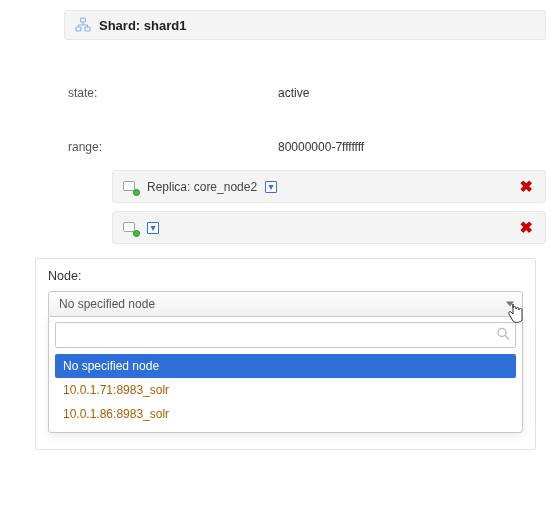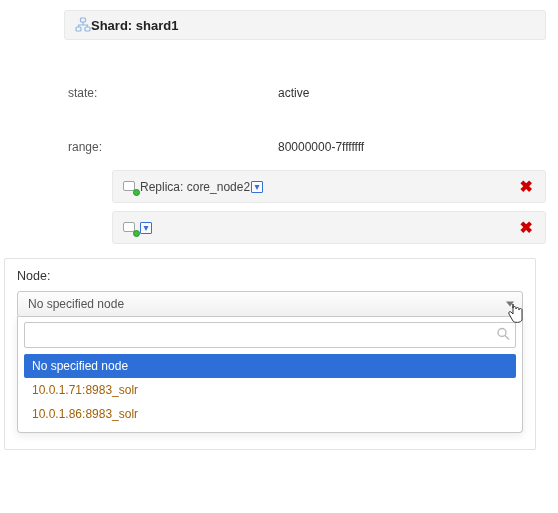--- a/index.html
+++ b/index.html
@@ -16,20 +16,21 @@
   .shard-panel {
     margin: 10px 12px 0 64px;
   }
   .shard-header {
     background: #f4f4f4;
     border: 1px solid #e8e8e8;
     border-radius: 3px;
     padding: 6px 10px;
     display: flex;
     align-items: center;
+    gap: 8px;
   }
   .shard-header b { font-weight: bold; color: #222; font-size: 13px;}
   .shard-icon svg { display:block; }
   .shard-body {
     padding: 10px 4px 4px 4px;
   }
   .kv {
     display: flex;
     padding: 4px 0;
     font-size: 12px;
@@ -39,40 +40,40 @@
   .kv .k { width: 210px; color: #555; }
   .kv .v { flex: 1; color: #333; }
   .replica-row {
     margin: 8px 0 8px 48px;
     background: #f4f4f4;
     border: 1px solid #e8e8e8;
     border-radius: 3px;
     padding: 6px 10px;
     display: flex;
     align-items: center;
-    gap: 1px;
+    gap: 8px;
     color: #444;
   }
   .replica-row .label { color: #444; }
   .replica-row .spacer { flex: 1; }
   .replica-icon { width:16px; height:16px; position:relative; }
   .replica-icon .base { position:absolute; top:2px; left:0; width:12px; height:10px; border:1.5px solid #9aa6a0; border-radius:2px; background:#fff;}
   .replica-icon .dot { position:absolute; bottom:-1px; right:-1px; width:7px; height:7px; background:#3bbf3b; border-radius:50%; border:1px solid #2a8f2a;}
   .expand-icon {
     width: 12px; height: 12px; border:1px solid #3a6fd8; display:flex; align-items:center; justify-content:center; border-radius:1px;
     color:#3a6fd8; font-size:10px; line-height:1;
     background:#f8faff;
   }
   .delete-icon {
     color:#cc0000; font-size:16px; font-weight:bold; cursor:pointer;
     padding: 0 2px;
   }
   .node-panel {
     position:absolute;
-    left: 4px; right: 22px; top: 258px;
+    left: 35px; right: 22px; top: 258px;
     border:1px solid #e2e2e2;
     border-radius:2px;
     padding: 10px 12px 16px 12px;
     background:#fff;
   }
   .node-label { color:#333; margin-bottom:8px; font-size:12.5px; }
   .combo {
     position:relative;
   }
   .combo-header {

